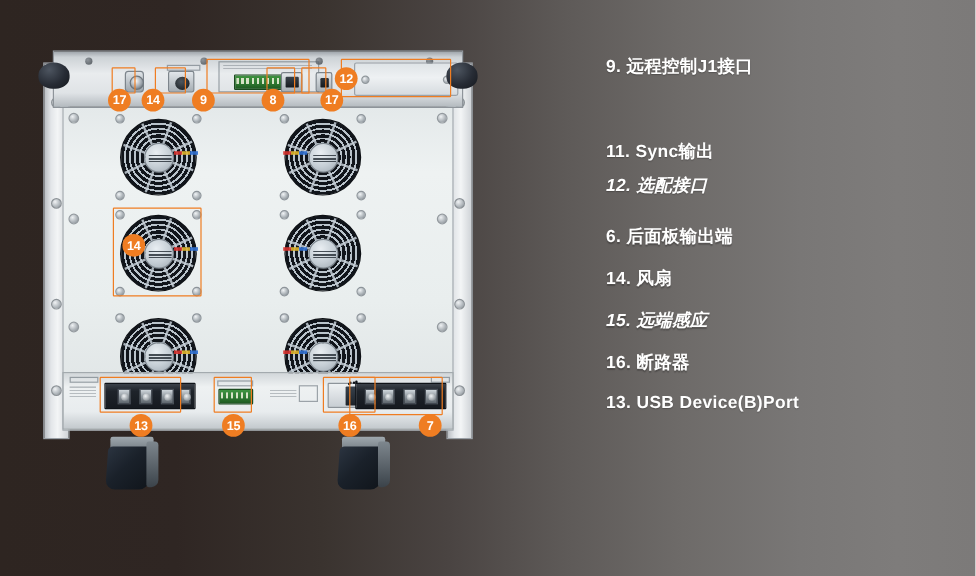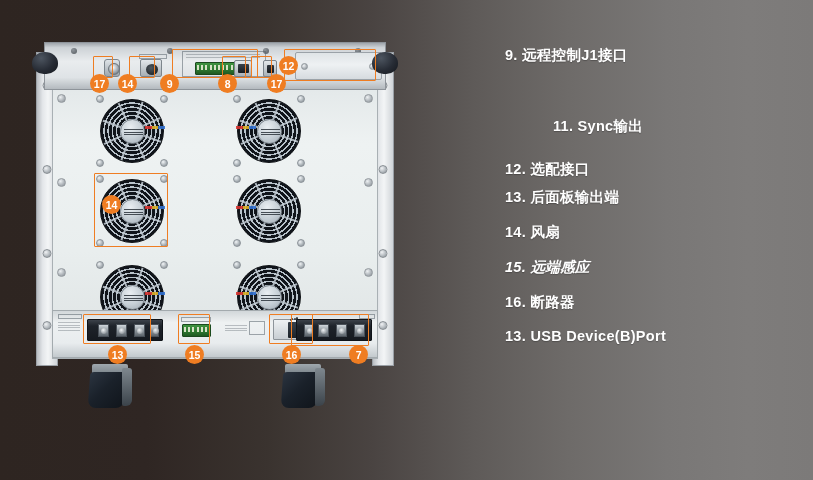--- a/index.html
+++ b/index.html
@@ -526,22 +526,22 @@
     <div class="badge" style="left:66px;  top:153px;">14</div>
 
     <div class="badge" style="left:72px;  top:303px;">13</div>
     <div class="badge" style="left:149px; top:303px;">15</div>
     <div class="badge" style="left:246px; top:303px;">16</div>
     <div class="badge" style="left:313px; top:303px;">7</div>
   </div>
 
   <div id="legend">
     <div class="legend-item" style="top:46px;">9. 远程控制J1接口</div>
-    <div class="legend-item" style="top:117px;margin-left:48px;">11. Sync输出</div>
-    <div class="legend-item" style="top:160px;">12. 选配接口</div>
-    <div class="legend-item" style="top:188px;">13. 后面板输出端</div>
+    <div class="legend-item" style="top:117px;">11. Sync输出</div>
+    <div class="legend-item" style="top:145px;font-style:italic;">12. 选配接口</div>
+    <div class="legend-item" style="top:188px;">6. 后面板输出端</div>
     <div class="legend-item" style="top:223px;">14. 风扇</div>
     <div class="legend-item" style="top:258px;font-style:italic;">15. 远端感应</div>
     <div class="legend-item" style="top:293px;">16. 断路器</div>
     <div class="legend-item" style="top:328px;">13. USB Device(B)Port</div>
   </div>
 
 </div>
 
 </body></html>

